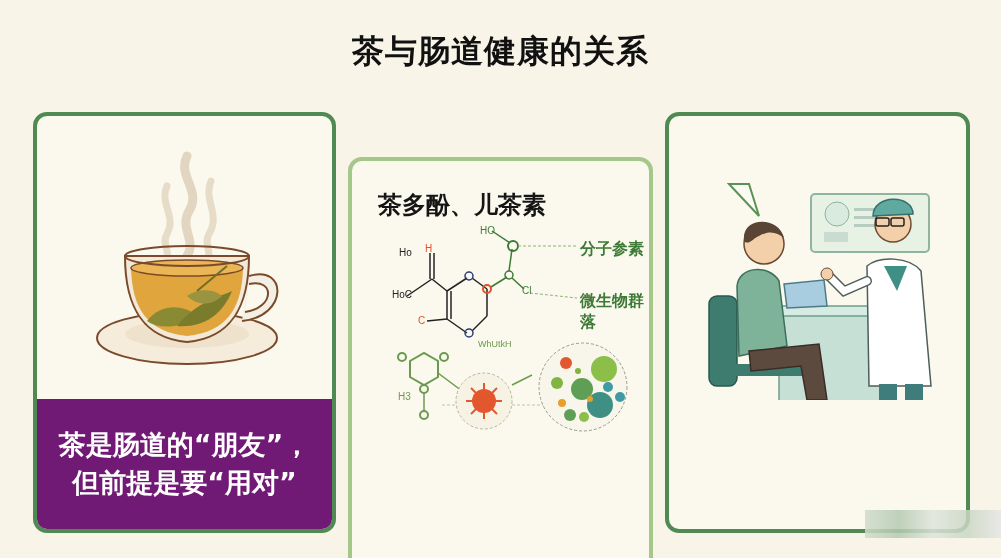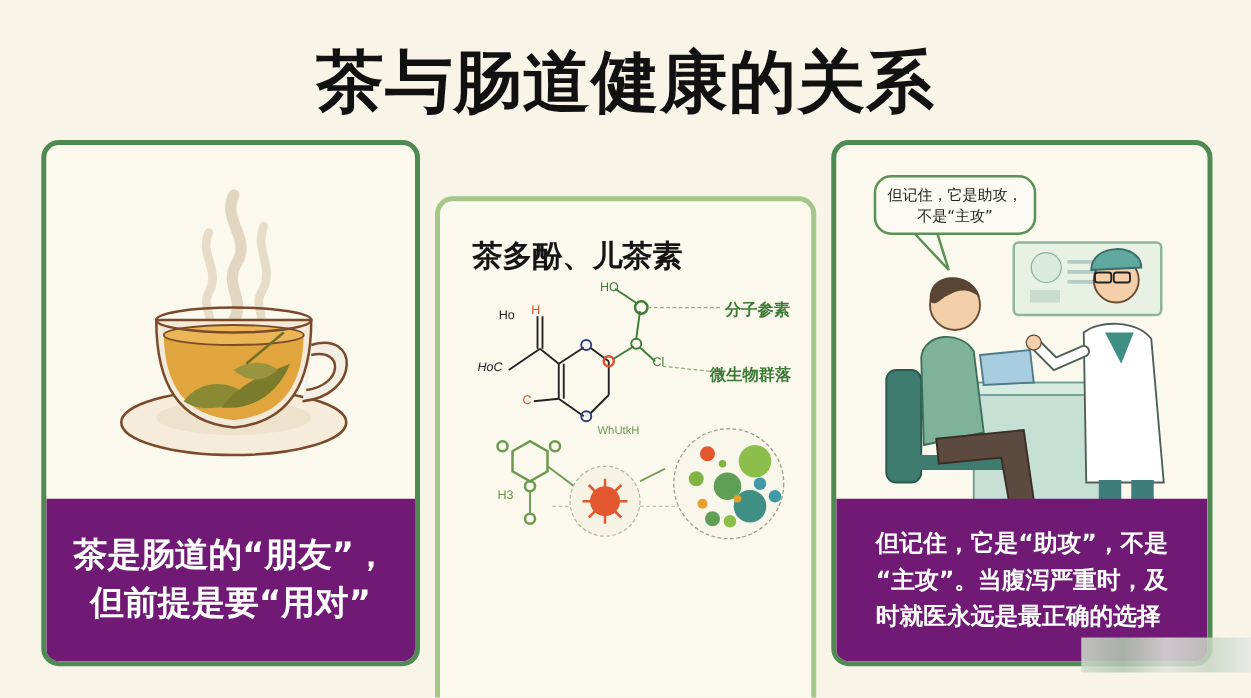--- a/index.html
+++ b/index.html
@@ -4,21 +4,21 @@
   <style>
     * { box-sizing: border-box; margin: 0; padding: 0; }
     html, body { width: 1001px; height: 558px; overflow: hidden; }
     body {
       background: #f8f5e8;
       font-family: "DejaVu Sans", "Liberation Sans", sans-serif;
       position: relative;
     }
     .title {
       position: absolute; left: 0; top: 30px; width: 1001px;
-      text-align: center; font-size: 54px; font-weight: bold; color: #111;
+      text-align: center; font-size: 32px; font-weight: bold; color: #111;
       letter-spacing: 1px;
     }
     .card {
       position: absolute; top: 112px; height: 421px;
       border-radius: 14px; overflow: hidden;
       background: #fbf9ee;
     }
     .card.dark { border: 4px solid #4f8a52; }
     .card.light { border: 4px solid #a6c78a; margin-top: 45px; }
     .card .illus { position: absolute; left: 0; top: 0; right: 0; height: 284px; }
@@ -31,21 +31,21 @@
     .card.light .panel { background: #9dc380; }
     .panel-text { font-weight: bold; white-space: pre-line; }
     #c1 { left: 33px; width: 303px; }
     #c2 { left: 348px; width: 305px; }
     #c3 { left: 665px; width: 305px; }
     #c1 .panel-text { font-size: 27px; line-height: 38px; }
     #c2 .panel-text, #c3 .panel-text { font-size: 19px; line-height: 29px; text-align: left; }
     .c2-heading {
       position: absolute; left: 26px; top: 28px; font-size: 24px; font-weight: bold; color: #151515;
     }
-    .mol-label { position: absolute; font-size: 13px; color: #3d7a35; font-weight: bold; }
+    .mol-label { position: absolute; font-size: 16px; color: #3d7a35; font-weight: bold; }
     .atom { position: absolute; font-size: 10px; font-family: "Liberation Sans", sans-serif; }
     .bubble {
       position: absolute; left: 30px; top: 24px; width: 130px; height: 48px;
       border: 2px solid #5a9155; border-radius: 14px; background: #fcfbf3;
       font-size: 12px; line-height: 17px; color: #222; text-align: center;
       padding-top: 6px; white-space: pre-line;
     }
     .watermark {
       position: absolute; left: 865px; top: 510px; width: 136px; height: 28px;
       background: linear-gradient(90deg, #cfdccb, #b4c9b1, #dfe5dc, #c9d6c4, #e6e6e6);
@@ -147,28 +147,28 @@
       <circle cx="210" cy="242" r="4" fill="#e7a02a"></circle>
       <circle cx="218" cy="254" r="6" fill="#5f9e55"></circle>
       <circle cx="256" cy="226" r="5" fill="#3f9aa5"></circle>
       <circle cx="232" cy="256" r="5" fill="#8bbf4a"></circle>
       <circle cx="226" cy="210" r="3" fill="#7fb540"></circle>
       <circle cx="238" cy="238" r="3" fill="#e7a02a"></circle>
       <circle cx="268" cy="236" r="5" fill="#3f9aa5"></circle>
     </svg>
     <div class="atom" style="left:47px;top:86px;color:#222;">Ho</div>
     <div class="atom" style="left:73px;top:82px;color:#e0502a;">H</div>
-    <div class="atom" style="left:30px;top:128px;color:#222;font-style:italic;">HoC</div>
+    <div class="atom" style="left:40px;top:128px;color:#222;">HoC</div>
     <div class="atom" style="left:128px;top:64px;color:#3d7a35;">HO</div>
     <div class="atom" style="left:170px;top:124px;color:#3d7a35;">Cl</div>
     <div class="atom" style="left:66px;top:154px;color:#e0502a;">C</div>
     <div class="atom" style="left:46px;top:230px;color:#6b9a4e;">H3</div>
     <div class="atom" style="left:126px;top:178px;color:#6b9a4e;font-size:9px;">WhUtkH</div>
     <div class="mol-label" style="left:228px;top:78px;">分子参素</div>
-    <div class="mol-label" style="left:216px;top:130px;">微生物群落</div>
+    <div class="mol-label" style="left:228px;top:130px;">微生物群落</div>
   </div>
 </div>
 
 <div class="card dark" id="c3">
   <div class="illus">
     <svg width="297" height="284" viewBox="0 0 297 284" style="position:absolute;left:0;top:0;">
 
       <path d="M60 68 L90 100 L80 68 Z" fill="#fcfbf3" stroke="#5a9155" stroke-width="2"></path>
 
       <rect x="142" y="78" width="118" height="58" rx="4" fill="#e7f1e4" stroke="#8fb5a0" stroke-width="2"></rect>
@@ -196,23 +196,16 @@
       <rect x="210" y="268" width="18" height="16" fill="#3f7c7c"></rect>
       <rect x="236" y="268" width="18" height="16" fill="#3f7c7c"></rect>
       <circle cx="224" cy="108" r="18" fill="#f3cfaa" stroke="#6a4a35" stroke-width="1.5"></circle>
       <path d="M204 100 C204 78,244 78,244 98 Z" fill="#5fa9a0" stroke="#3a6e68" stroke-width="1.5"></path>
       <rect x="207" y="102" width="13" height="8" rx="2" fill="none" stroke="#222" stroke-width="1.5"></rect>
       <rect x="222" y="102" width="13" height="8" rx="2" fill="none" stroke="#222" stroke-width="1.5"></rect>
       <path d="M198 165 L175 175 L160 160" stroke="#4e5e5a" stroke-width="10" fill="none" stroke-linecap="round"></path>
       <path d="M198 165 L175 175 L160 160" stroke="#ffffff" stroke-width="7" fill="none" stroke-linecap="round"></path>
       <circle cx="158" cy="158" r="6" fill="#f3cfaa" stroke="#6a4a35"></circle>
     </svg>
-    <div class="bubble">但记住，它是助攻，
-不是“主攻”</div>
-  </div>
-  <div class="panel">
-    <div class="panel-text">但记住，它是“助攻”，不是
-“主攻”。当腹泻严重时，及
-时就医永远是最正确的选择</div>
   </div>
 </div>
 
 <div class="watermark"></div>
 
 </body></html>

